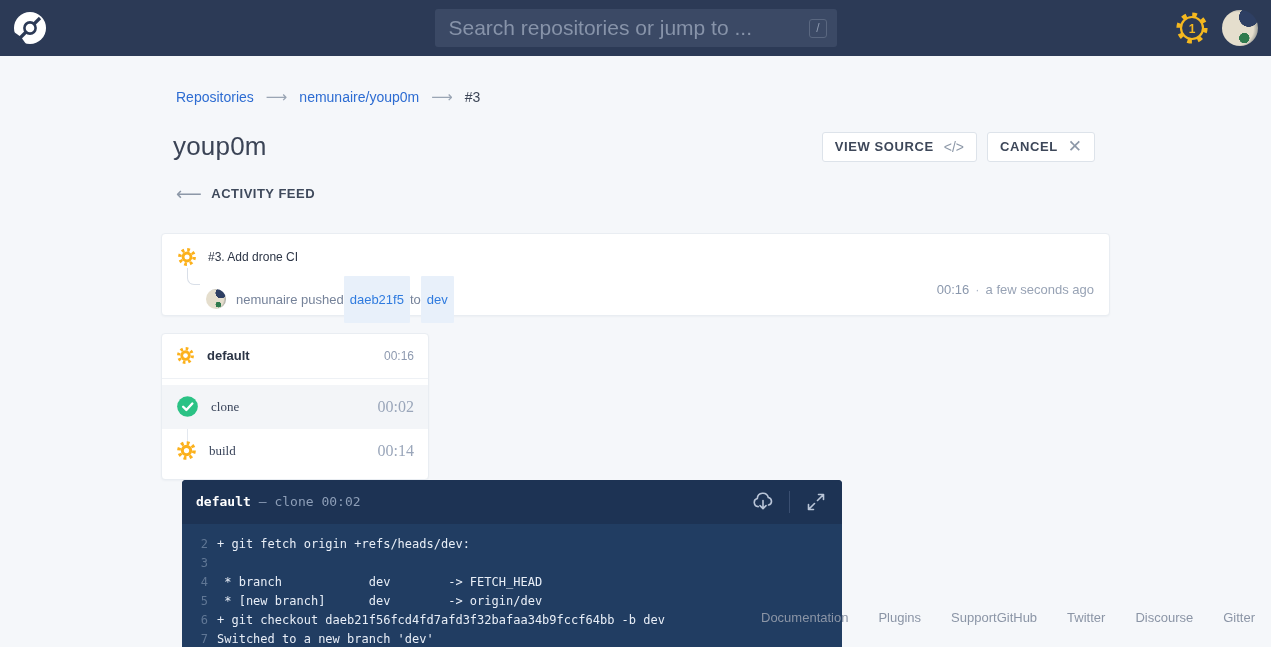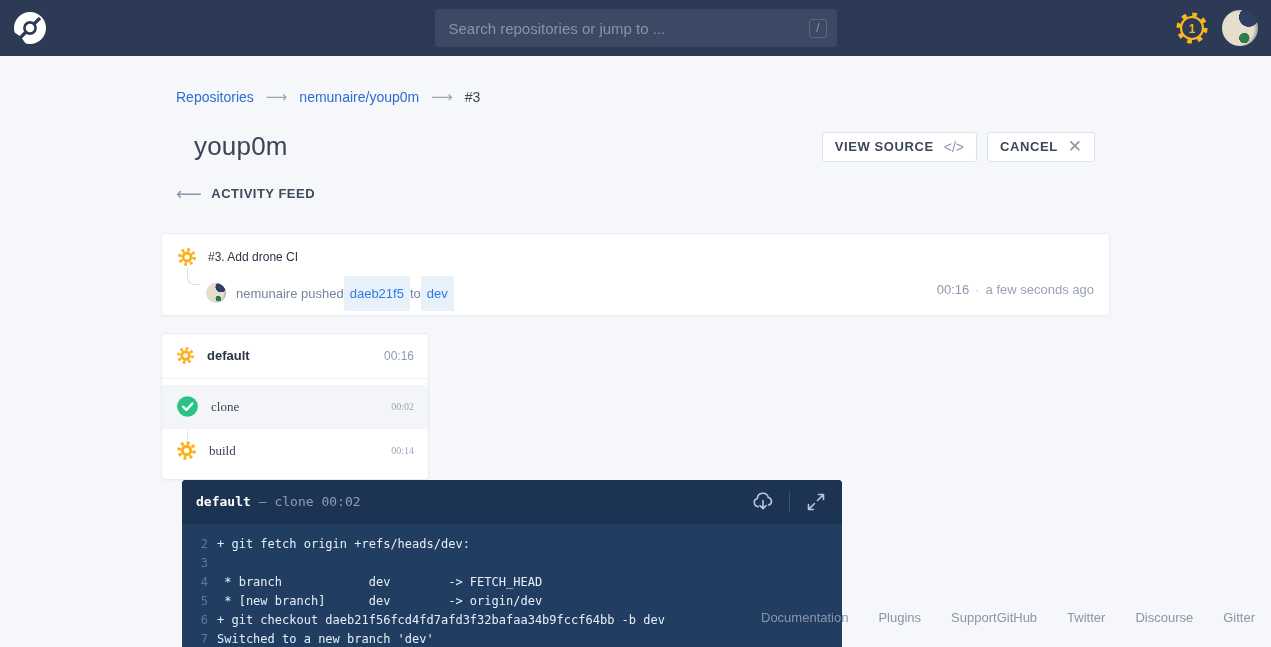--- a/index.html
+++ b/index.html
@@ -21,21 +21,21 @@
   .logo { width:34px; height:34px; cursor:pointer; flex:0 0 auto; }
   .search-wrap {
     position:absolute; left:50%; transform:translateX(-50%);
     width:402px; height:38px;
     background:#3b4965; border-radius:3px;
     display:flex; align-items:center; padding:0 10px 0 14px;
   }
   .search-input {
     flex:1; background:transparent; border:none; outline:none;
     font-family:"Liberation Sans", sans-serif;
-    font-size:15px; color:#c7d0de;
+    font-size:21px; color:#c7d0de;
   }
   .search-input::placeholder { color:#8793a9; opacity:1; }
   .kbd-hint {
     border:1px solid #5a6780; color:#8e9ab0; border-radius:3px;
     font-size:12px; padding:1px 6px; line-height:15px;
   }
   .nav-right { margin-left:auto; display:flex; align-items:center; gap:12px; }
   .badge-gear { width:36px; height:36px; cursor:pointer; }
   .avatar {
     width:36px; height:36px; border-radius:50%; cursor:pointer;
@@ -57,21 +57,21 @@
 
   .breadcrumb {
     margin:32px 0 12px 15px; font-size:14px;
     display:flex; align-items:center; gap:12px;
   }
   .breadcrumb a { color:#2d6cd2; text-decoration:none; cursor:pointer; }
   .crumb-arrow { color:#9aa5b4; font-size:15px; }
   .crumb-current { color:#3d4657; }
 
   .page-head {
-    margin:25px 0 0 33px; padding-right:15px;
+    margin:25px 0 0 12px; padding-right:15px;
     display:flex; align-items:center;gap:8px;
   }
   .page-title { font-size:26px; font-weight:500; color:#3b4456; letter-spacing:.2px; }
   .head-actions { margin-left:auto; display:flex; gap:10px; }
   .btn {
     display:flex; align-items:center; gap:10px;
     background:#fff; border:1px solid #dde3ea; border-radius:3px;
     height:30px; padding:0 12px; cursor:pointer;
     font-family:"Liberation Sans", sans-serif;
     font-size:13px; font-weight:600; letter-spacing:.6px; color:#3d4759;text-align:right;
@@ -96,21 +96,21 @@
   .build-title { font-size:12px; color:#2c3546; }
   .build-row2 { display:flex; align-items:center; gap:10px; margin:9px 0 0 29px; position:relative; }
   .connector {
     position:absolute; left:-19px; top:-8px; width:13px; height:17px;
     border-left:1px solid #d9dfe8; border-bottom:1px solid #d9dfe8;
     border-bottom-left-radius:7px;
   }
   .build-msg { font-size:13px; color:#76839a; display:flex; align-items:center; }
   .chip {
     background:#e8f0fa; color:#2f7bdf; border-radius:1px;
-    font-size:13px; padding:10px 6px; text-decoration:none; cursor:pointer;
+    font-size:13px; padding:16px 6px; text-decoration:none; cursor:pointer;
   }
   .build-meta {
     position:absolute; right:15px; bottom:18px;
     font-size:13px; color:#8b98ad; display:flex; gap:6px; align-items:center;
   }
   .meta-ago { color:#98a3b5; }
   .meta-dot { color:#aeb8c8; }
 
   
   .columns { display:flex; margin-top:17px; align-items:flex-start;flex-direction:column; }
@@ -127,21 +127,21 @@
   .stage-name { font-size:13px; font-weight:700; color:#2c3546; }
   .stage-time { margin-left:auto; font-size:12px; color:#8e9ab0; }
   .steps-list { position:relative; margin-top:6px; }
   .steps-rail { position:absolute; left:25px; top:22px; bottom:22px; width:1px; background:#e3e8ef; }
   .step-row {
     height:44px; display:flex; align-items:center; gap:12px;
     padding:0 14px; cursor:pointer; position:relative;font-family:Liberation Serif, serif;
   }
   .step-row.selected { background:#f3f5f8; }
   .step-name { font-size:13px; color:#39445a; }
-  .step-time { margin-left:auto; font-size:10px; color:#9aa6ba; }
+  .step-time { margin-left:auto; font-size:16px; color:#9aa6ba; }
   .step-icon { position:relative; z-index:1; background:transparent; }
 
   
   .console {
     margin-left:21px; width:660px; background:#213d62;
     border-radius:4px; overflow:hidden; color:#e8eef7;
   }
   .console-header {
     height:44px; background:#1d3354; display:flex; align-items:center;
     padding:0 14px; font-family:"DejaVu Sans Mono", monospace; font-size:13px;

